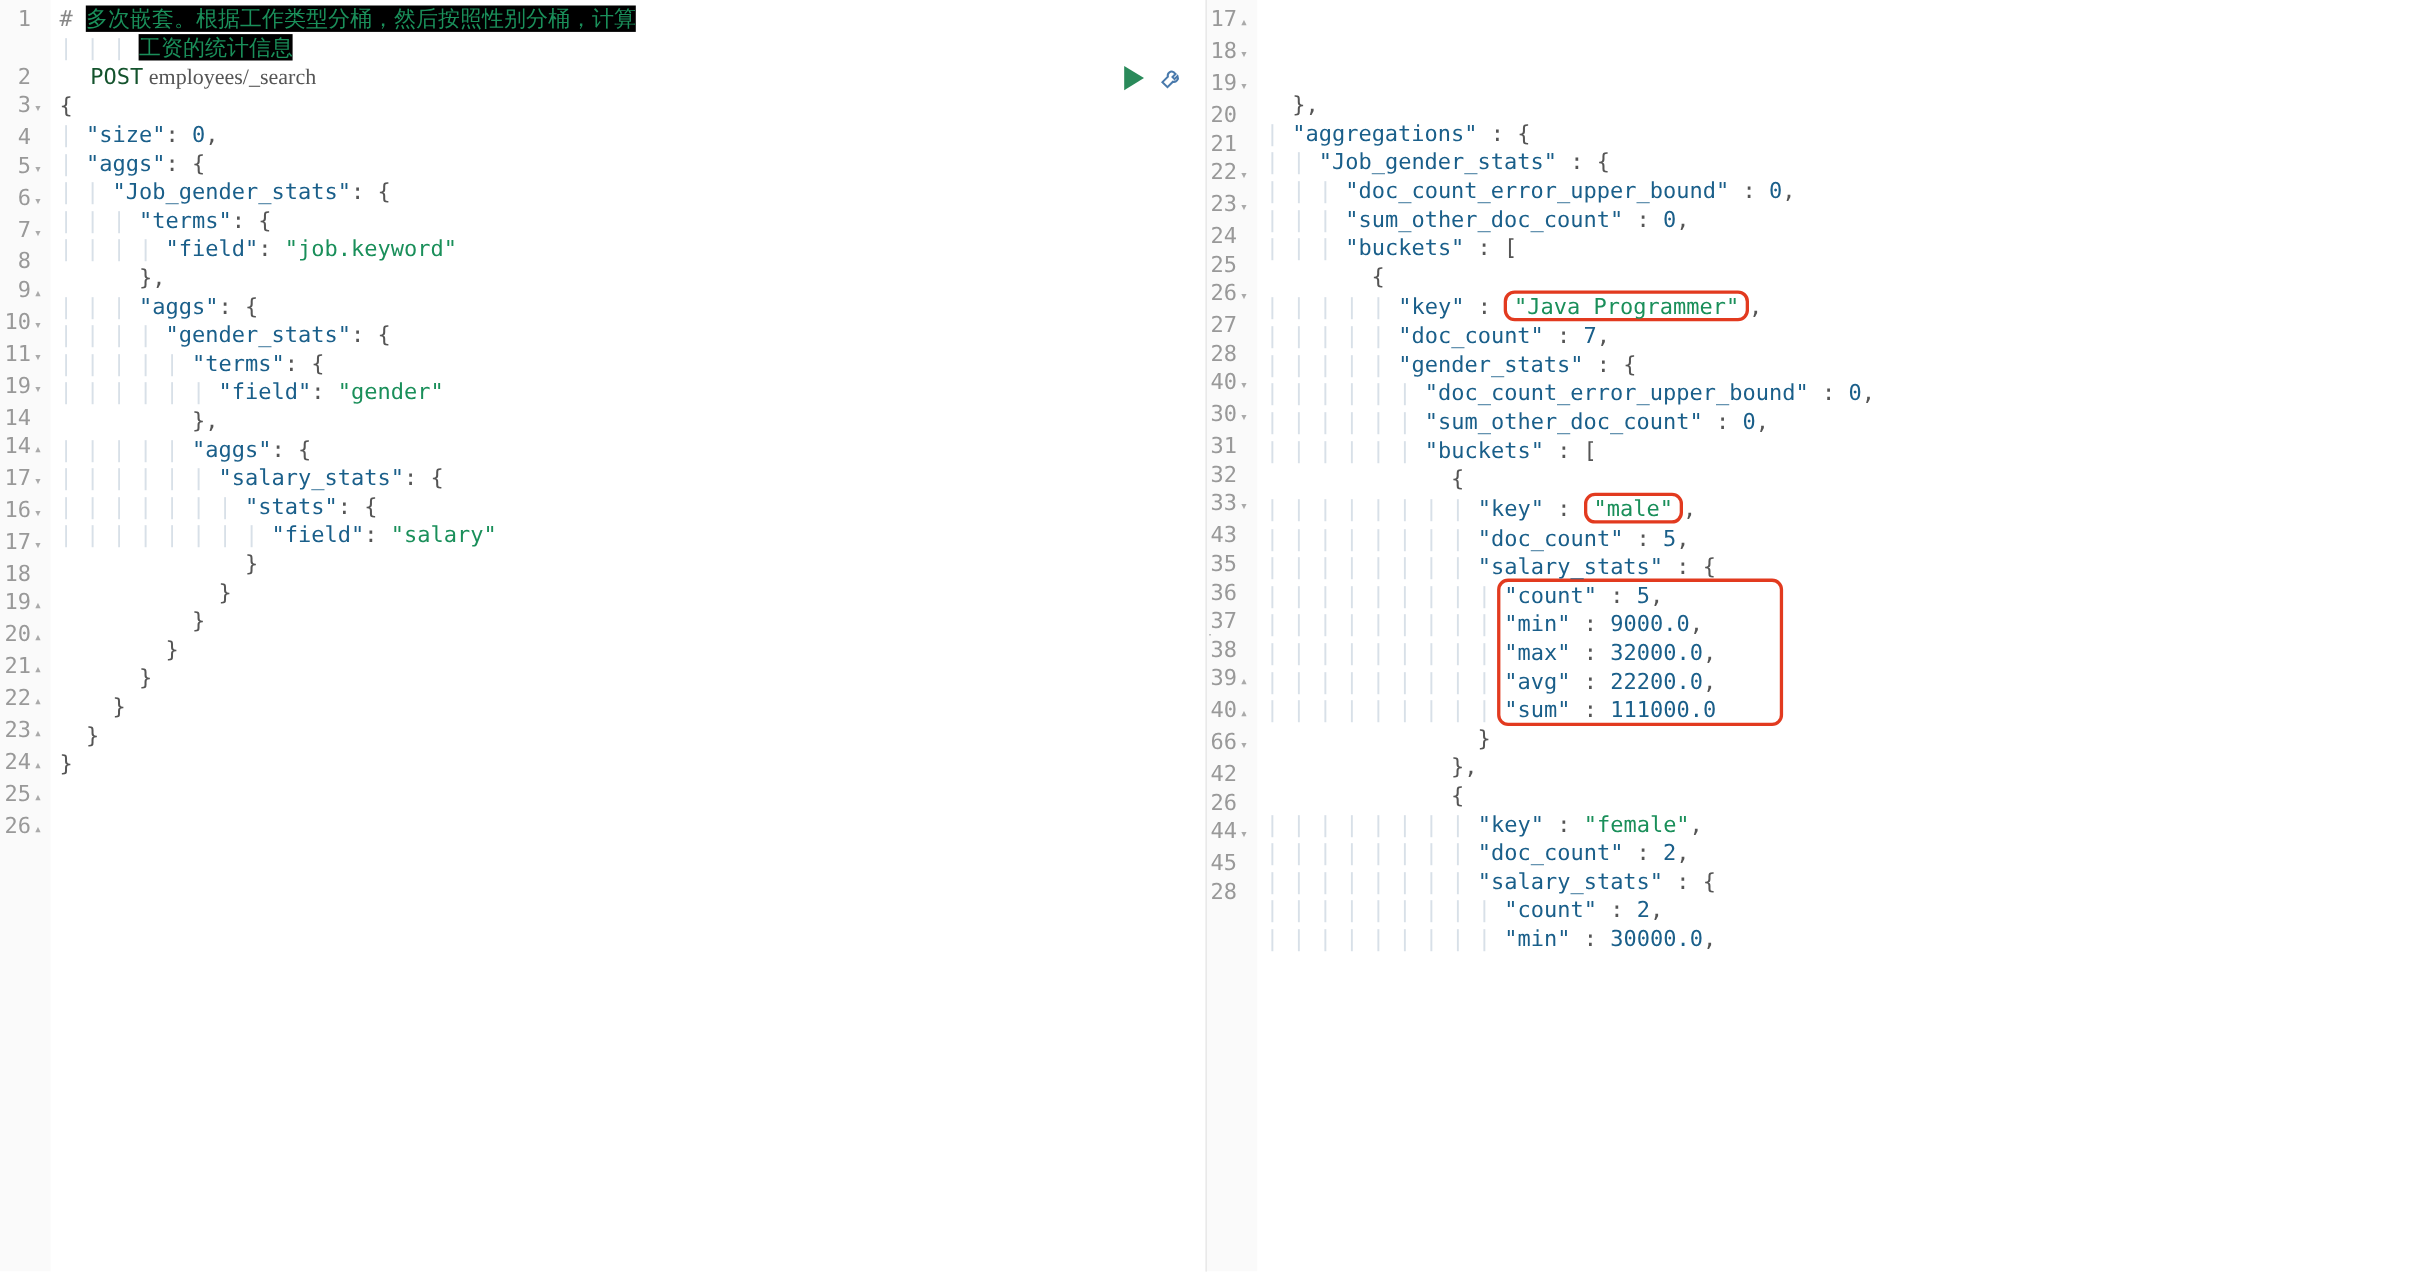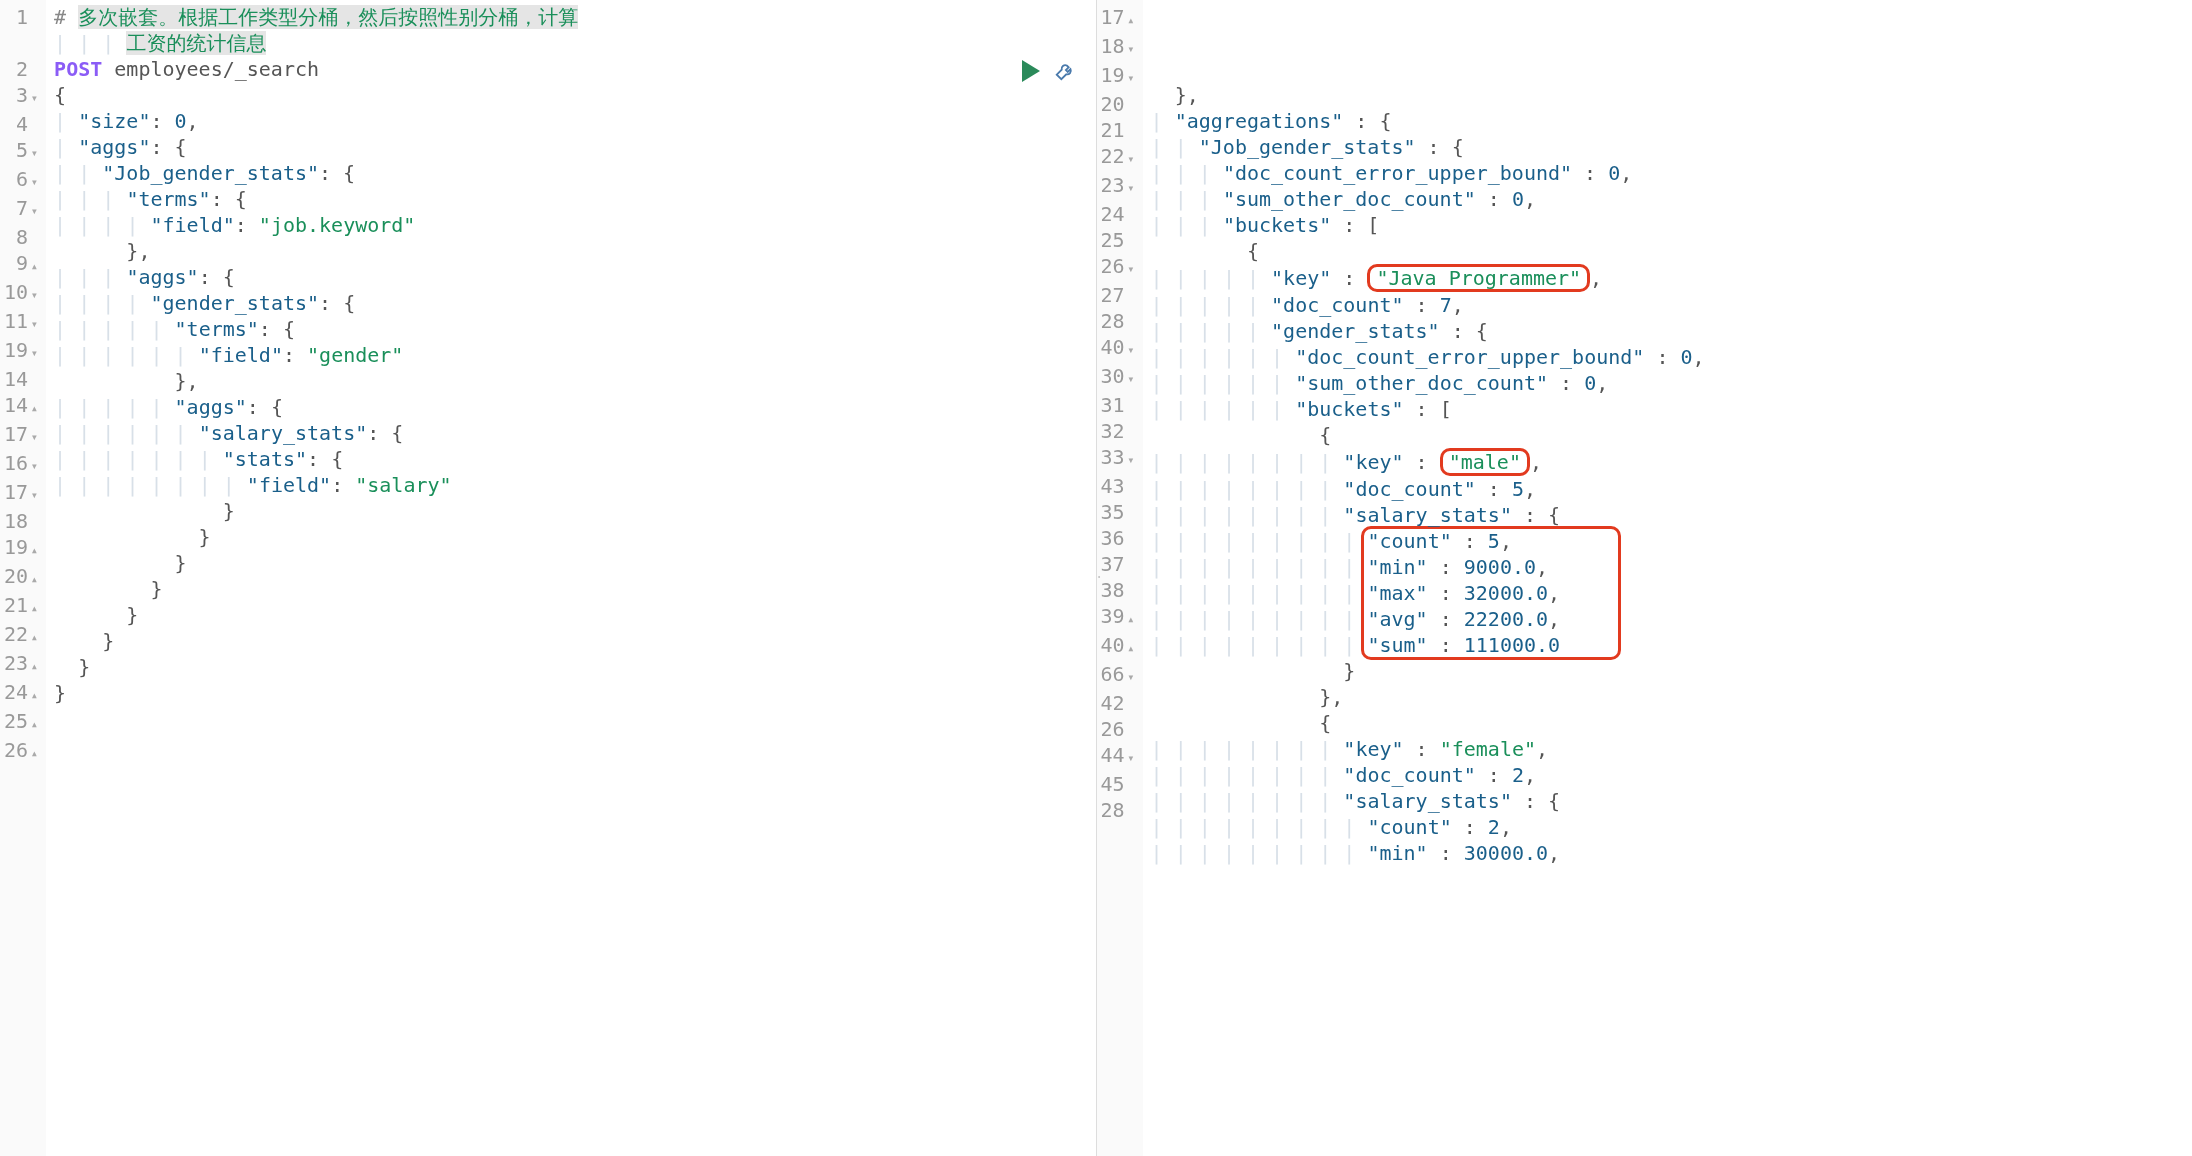--- a/index.html
+++ b/index.html
@@ -36,24 +36,24 @@
   padding: 4px 8px;
   line-height: 26px;
   white-space: pre;
   overflow: auto;
   position: relative;
 }
 .code-line { display: block; position: relative; }
 .comment-hash { color: #888; }
 .comment-text {
   color: #1a8f5a;
-  background: #e5e5e5;
+  background: #000000;
 }
-.method { color: #8b5cf6; font-weight: 700; }
-.path { color: #555; }
+.method { color: #14532d; font-weight: 400; margin-left: 28px; }
+.path { color: #555; font-family: Liberation Serif, serif; }
 .punct { color: #555; }
 .key { color: #1a5f8a; }
 .string { color: #1a8f5a; }
 .number { color: #1a5f8a; }
 .ig { color: #d8e0e8; }
 .actions {
   position: absolute;
   top: 60px;
   right: 20px;
   display: flex;

